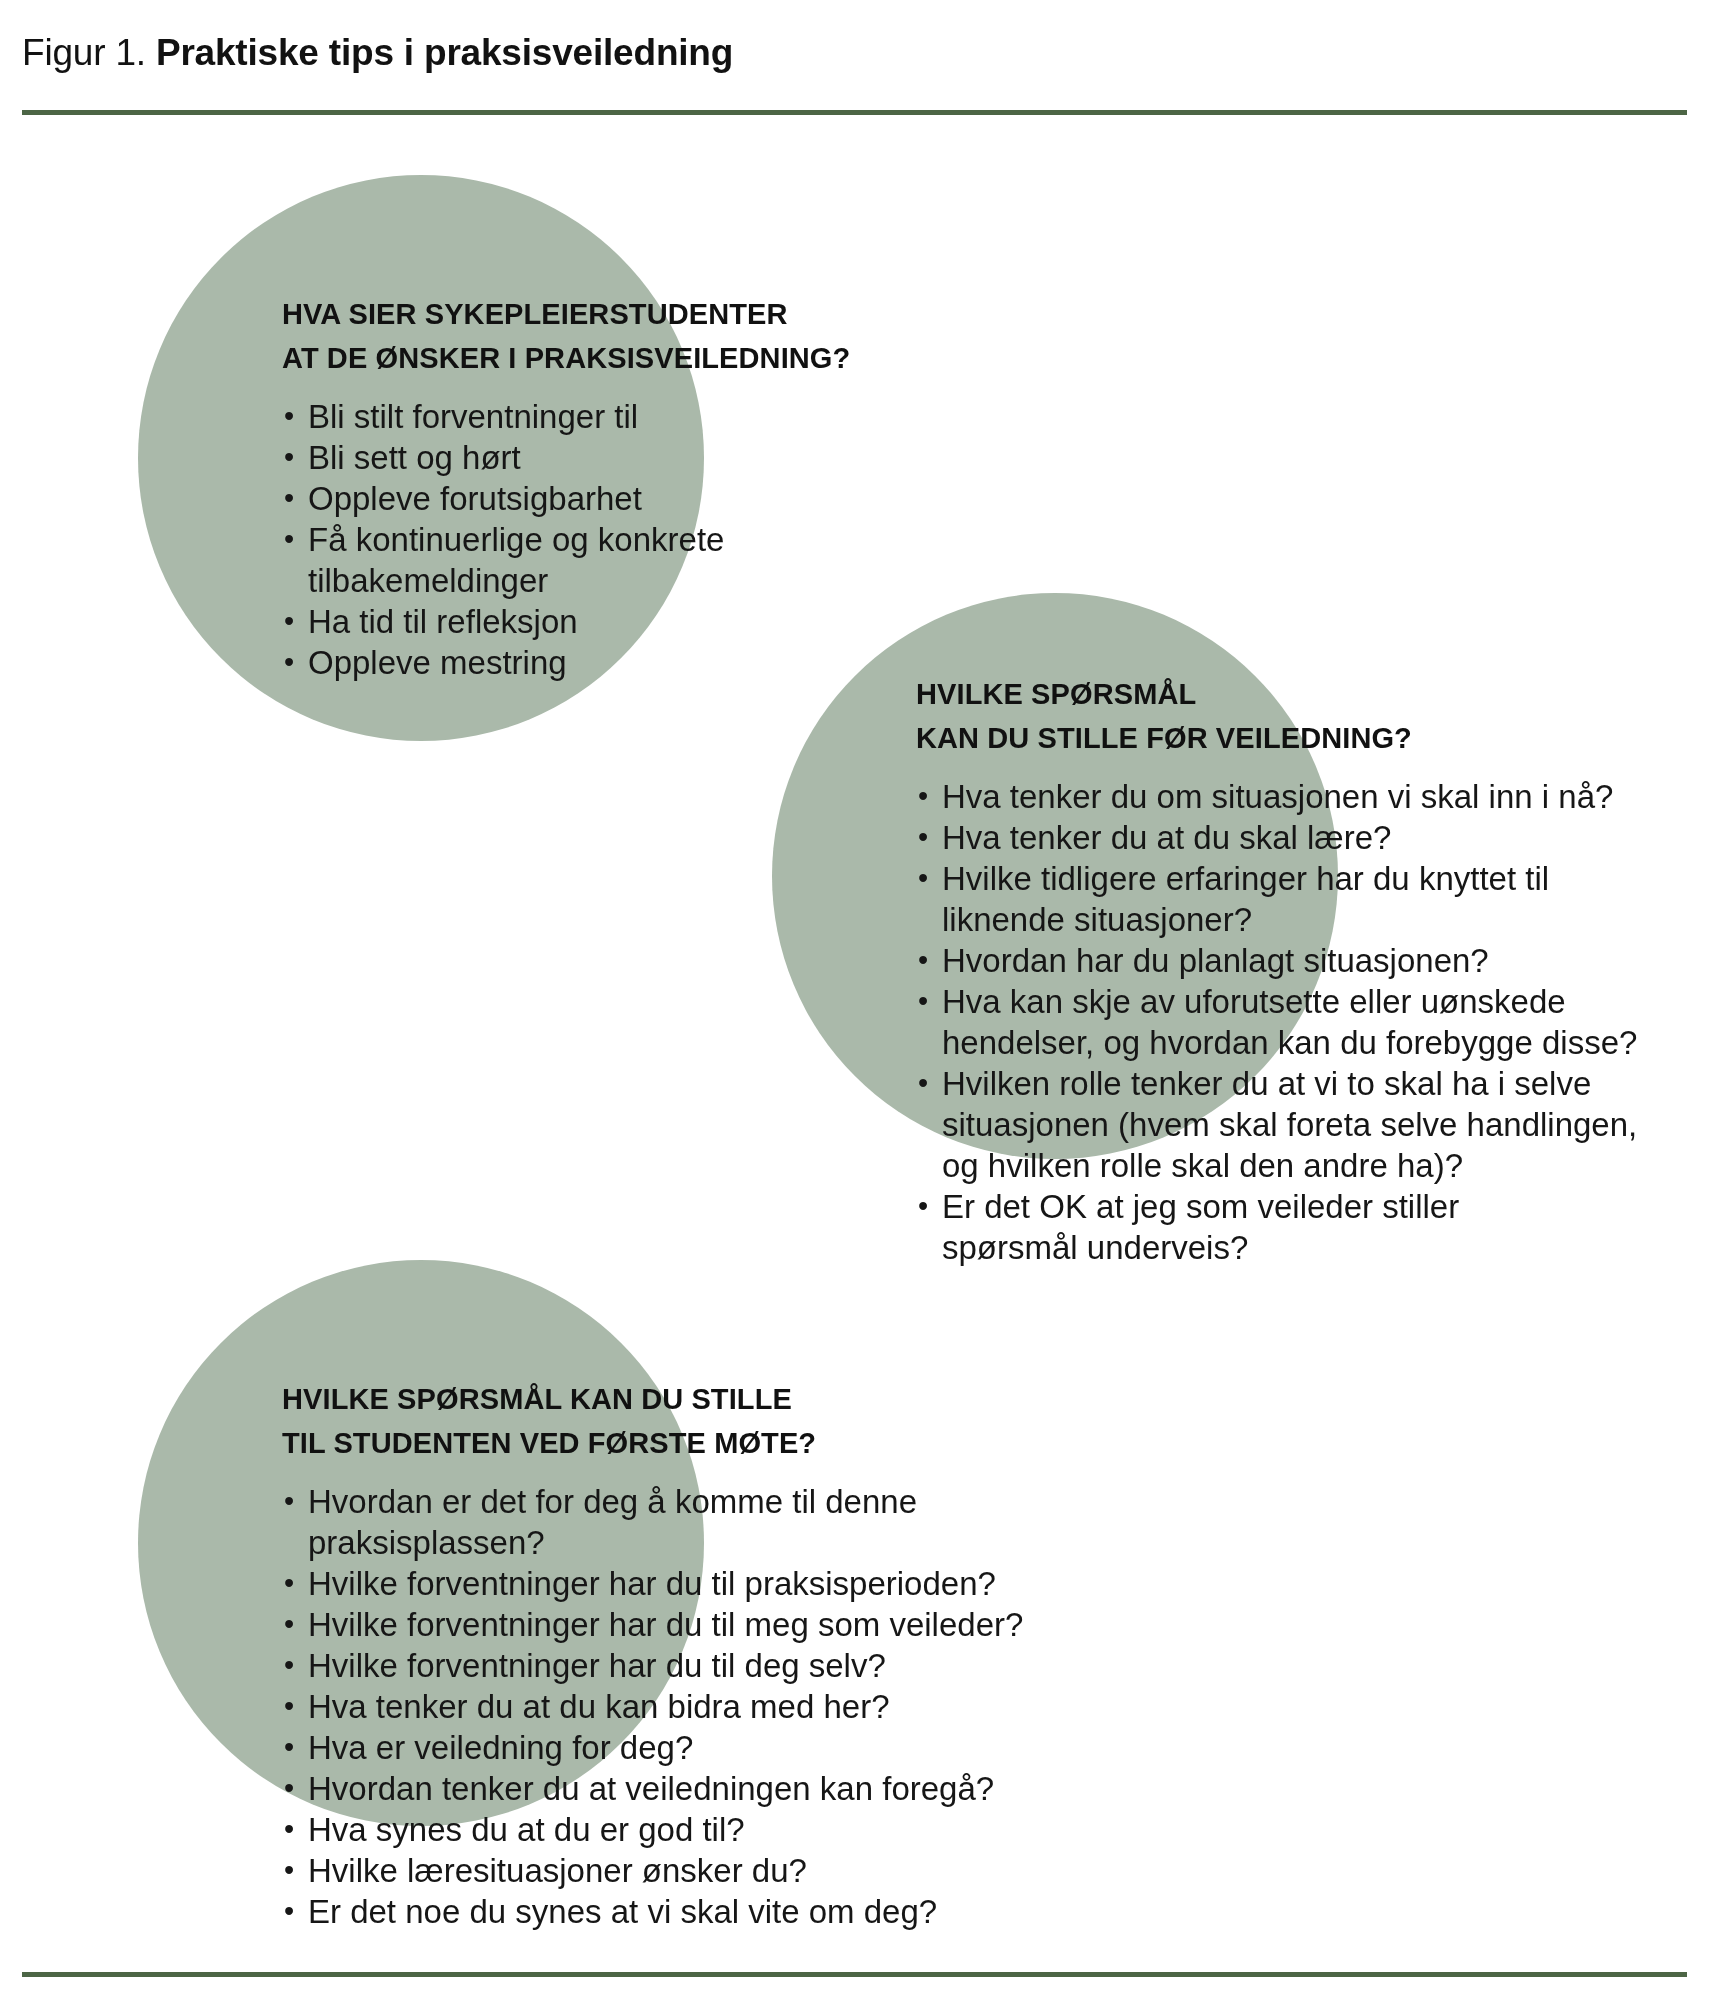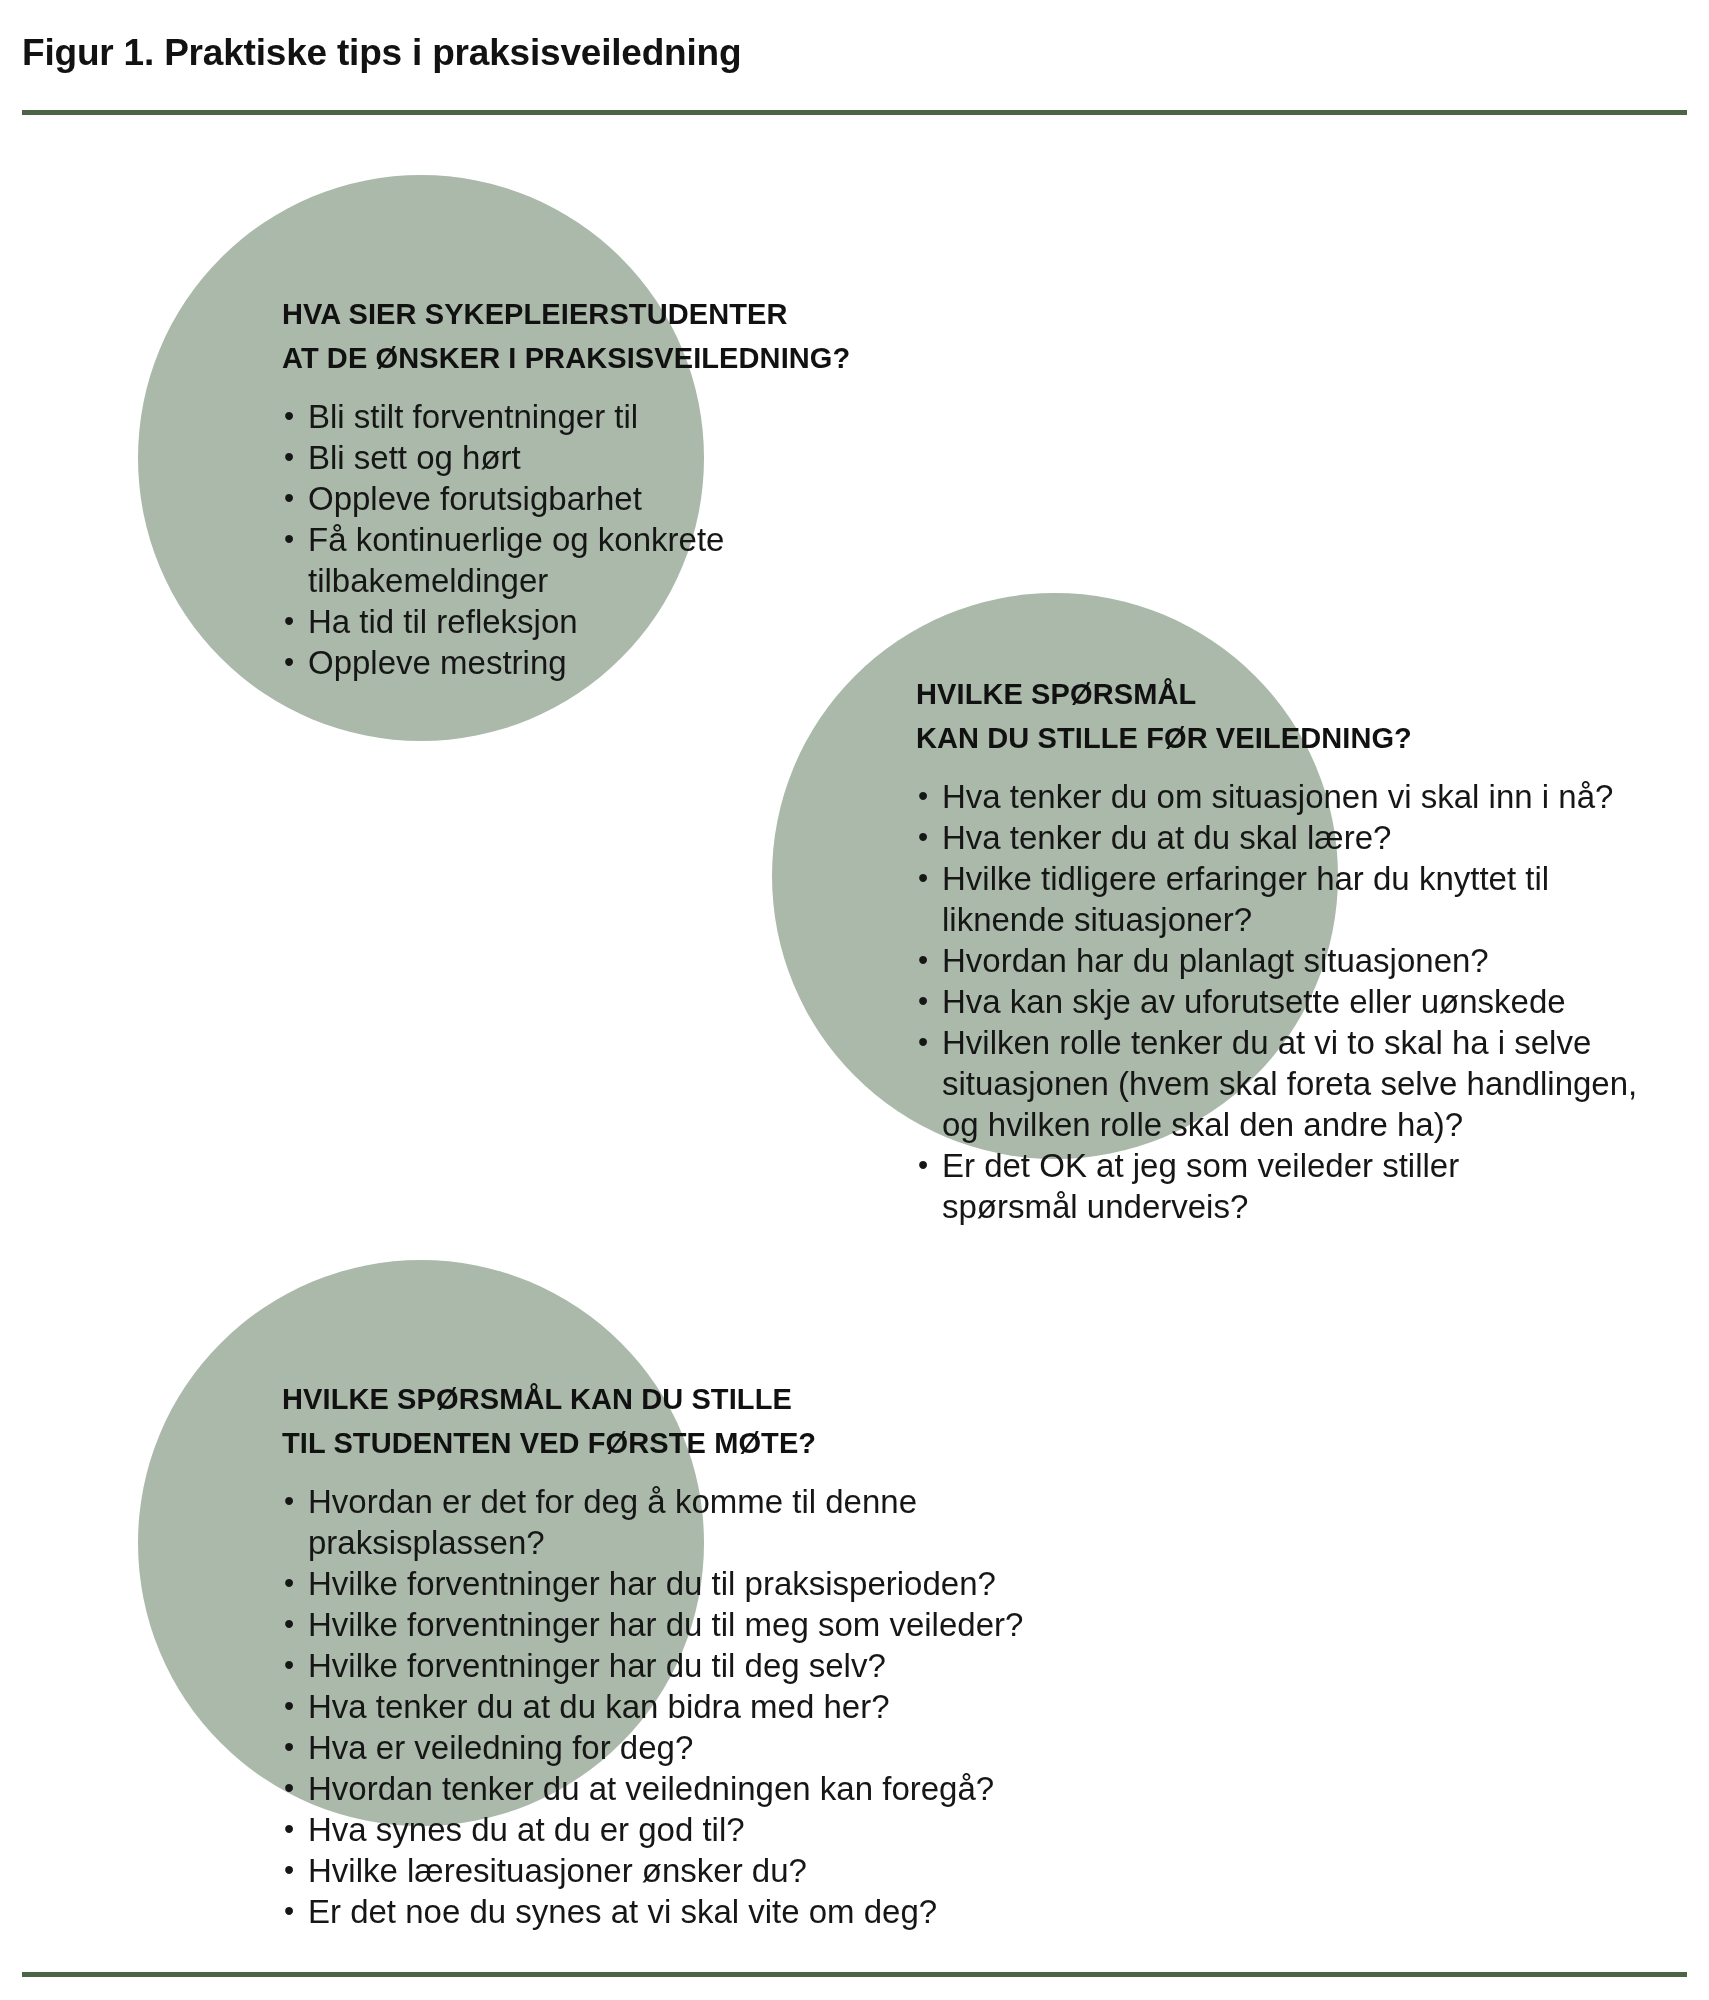--- a/index.html
+++ b/index.html
@@ -22,21 +22,21 @@
     left: 22px;
     top: 30px;
     width: 1660px;
     font-size: 37px;
     line-height: 46px;
     letter-spacing: -0.2px;
     white-space: nowrap;
     color: #121212;
   }
   .figure-title .label {
-    font-weight: bold;
+    font-weight: normal;
   }
   .figure-title .caption {
     font-weight: bold;
   }
 
   
   .rule {
     position: absolute;
     left: 22px;
     width: 1665px;
@@ -169,20 +169,21 @@
       </li>
       <li>
         <span>Hvilke tidligere erfaringer har du knyttet til</span>
         <span class="cont">liknende situasjoner?</span>
       </li>
       <li>
         <span>Hvordan har du planlagt situasjonen?</span>
       </li>
       <li>
         <span>Hva kan skje av uforutsette eller uønskede</span>
+        <span class="cont">hendelser, og hvordan kan du forebygge disse?</span>
       </li>
       <li>
         <span>Hvilken rolle tenker du at vi to skal ha i selve</span>
         <span class="cont">situasjonen (hvem skal foreta selve handlingen,</span>
         <span class="cont">og hvilken rolle skal den andre ha)?</span>
       </li>
       <li>
         <span>Er det OK at jeg som veileder stiller</span>
         <span class="cont">spørsmål underveis?</span>
       </li>

